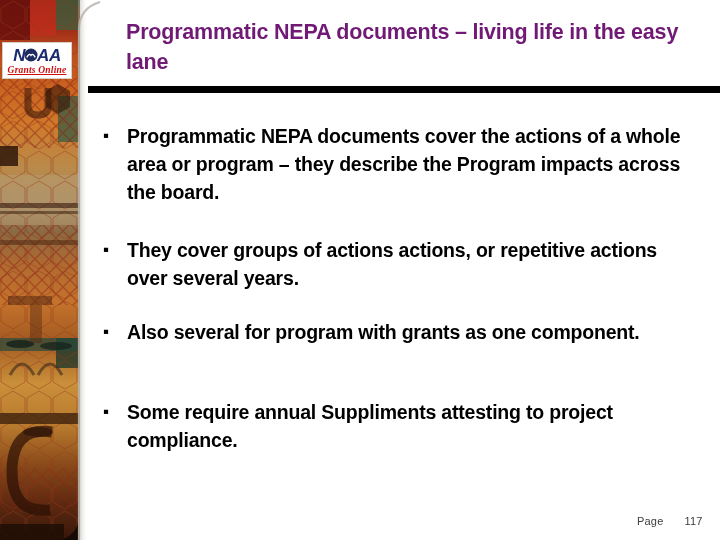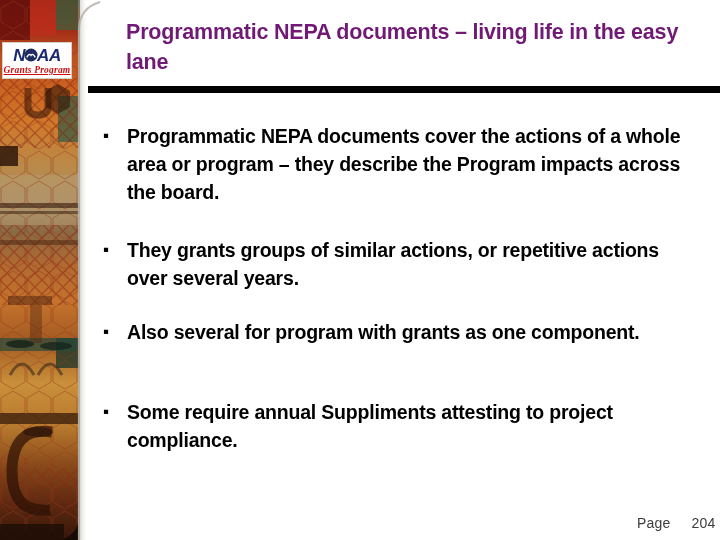--- a/index.html
+++ b/index.html
@@ -35,21 +35,21 @@
     position:absolute;left:103px;width:592px;
     display:flex;align-items:flex-start;
     font-size:19.5px;font-weight:bold;color:#000;line-height:28px;letter-spacing:-0.2px;
   }
   .bullet-marker{flex:0 0 16px;font-size:17px;line-height:28px;color:#000;}
   .bullet-text{flex:1;margin-left:8px;}
 
   
   .footer{
     position:absolute;left:637px;top:515px;display:flex;gap:21px;
-    font-size:14px;color:#3c3c3c;letter-spacing:0.2px;
+    font-size:11px;color:#3c3c3c;letter-spacing:0.2px;
   }
 </style>
 </head>
 <body>
 
 <div class="slide">
 
   <div class="sidebar">
     <svg width="106" height="540" viewBox="0 0 106 540">
       <defs>
@@ -124,42 +124,42 @@
 
     <div class="logo-box">
       <div class="noaa-row">
         <span class="noaa-part">N</span>
         <svg class="noaa-seal" viewBox="0 0 15 15">
           <circle cx="7.5" cy="7.5" r="7" fill="#1e2b5e"></circle>
           <path d="M3,10 Q5.5,5 7.5,8 Q9.5,5 12,10" fill="none" stroke="#ffffff" stroke-width="1.4"></path>
         </svg>
         <span class="noaa-part">AA</span>
       </div>
-      <div class="grants-online">Grants Program</div>
+      <div class="grants-online">Grants Online</div>
     </div>
   </div>
 
   <div class="title">Programmatic NEPA documents – living life in the easy lane</div>
   <div class="title-rule"></div>
 
   <div class="bullet-item" style="top:122px">
     <span class="bullet-marker">▪</span>
     <span class="bullet-text">Programmatic NEPA documents cover the actions of a whole area or program – they describe the Program impacts across the board.</span>
   </div>
   <div class="bullet-item" style="top:236px">
     <span class="bullet-marker">▪</span>
-    <span class="bullet-text">They grants groups of similar actions, or repetitive actions over several years.</span>
+    <span class="bullet-text">They cover groups of actions actions, or repetitive actions over several years.</span>
   </div>
   <div class="bullet-item" style="top:318px">
     <span class="bullet-marker">▪</span>
     <span class="bullet-text">Also several for program with grants as one component.</span>
   </div>
   <div class="bullet-item" style="top:398px">
     <span class="bullet-marker">▪</span>
     <span class="bullet-text">Some require annual Suppliments attesting to project compliance.</span>
   </div>
 
   <div class="footer">
     <span>Page</span>
-    <span>204</span>
+    <span>117</span>
   </div>
 
 </div>
 
 </body></html>

